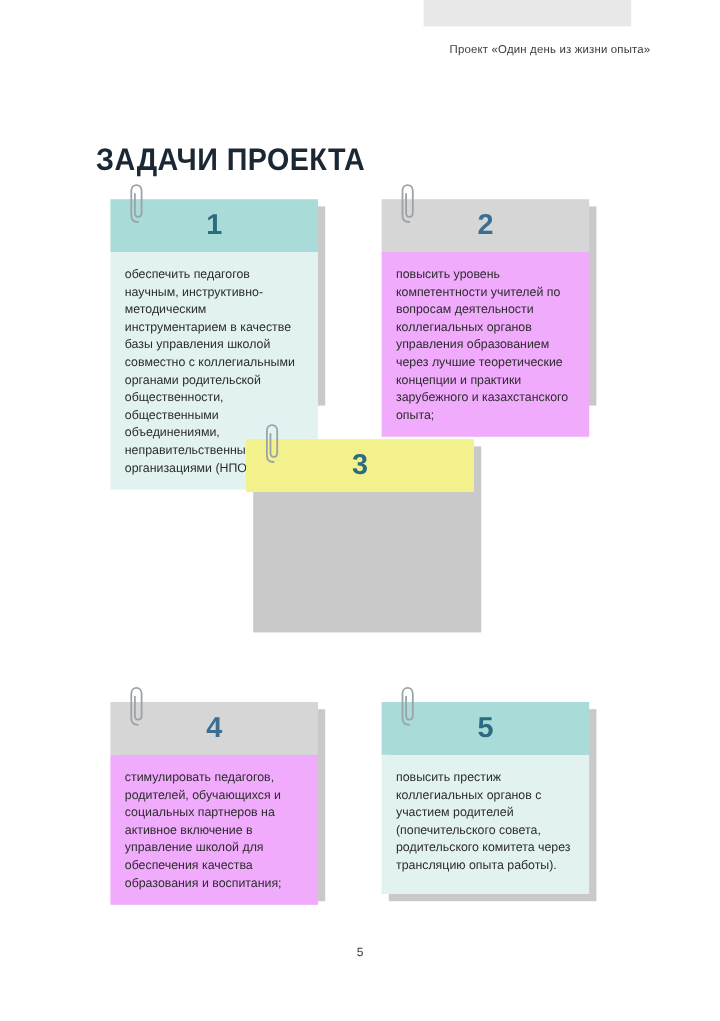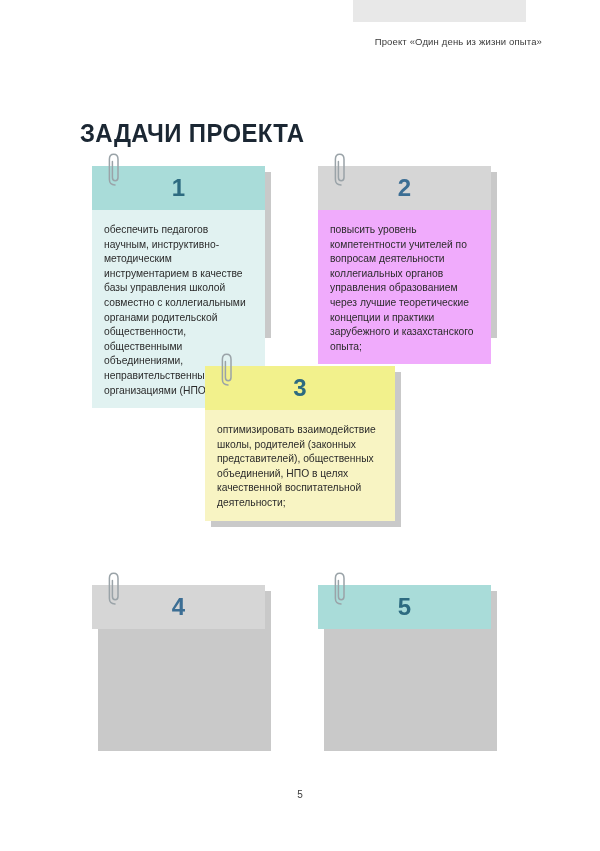--- a/index.html
+++ b/index.html
@@ -186,43 +186,46 @@
 
 <div class="card v-yellow" id="card-3">
   <div class="card-shadow"></div>
   <svg class="clip" viewBox="0 0 18 36">
     <path d="M9 33 C5.4 33 3.4 30.8 3.4 27.6 L3.4 7.2 C3.4 4.2 5.2 2.2 7.7 2.2 C10.2 2.2 12 4.2 12 7.2 L12 25.5 C12 27.4 10.9 28.7 9.2 28.7 C7.5 28.7 6.4 27.4 6.4 25.5 L6.4 9.5" fill="none" stroke="#9aa3a8" stroke-width="1.5" stroke-linecap="round"></path>
   </svg>
   <div class="card-inner">
     <div class="card-head">
       <span class="card-number">3</span>
     </div>
-    <div class="card-body">
-      <p>оптимизировать взаимодействие школы, родителей (законных представителей), общественных объединений, НПО в целях качественной воспитательной деятельности;</p>
-    </div>
   </div>
 </div>
 
 <div class="card v-gray" id="card-4">
   <div class="card-shadow"></div>
   <svg class="clip" viewBox="0 0 18 36">
     <path d="M9 33 C5.4 33 3.4 30.8 3.4 27.6 L3.4 7.2 C3.4 4.2 5.2 2.2 7.7 2.2 C10.2 2.2 12 4.2 12 7.2 L12 25.5 C12 27.4 10.9 28.7 9.2 28.7 C7.5 28.7 6.4 27.4 6.4 25.5 L6.4 9.5" fill="none" stroke="#9aa3a8" stroke-width="1.5" stroke-linecap="round"></path>
   </svg>
   <div class="card-inner">
     <div class="card-head">
       <span class="card-number">4</span>
     </div>
+    <div class="card-body">
+      <p>стимулировать педагогов, родителей, обучающихся и социальных партнеров на активное включение в управление школой для обеспечения качества образования и воспитания;</p>
+    </div>
   </div>
 </div>
 
 <div class="card v-teal" id="card-5">
   <div class="card-shadow"></div>
   <svg class="clip" viewBox="0 0 18 36">
     <path d="M9 33 C5.4 33 3.4 30.8 3.4 27.6 L3.4 7.2 C3.4 4.2 5.2 2.2 7.7 2.2 C10.2 2.2 12 4.2 12 7.2 L12 25.5 C12 27.4 10.9 28.7 9.2 28.7 C7.5 28.7 6.4 27.4 6.4 25.5 L6.4 9.5" fill="none" stroke="#9aa3a8" stroke-width="1.5" stroke-linecap="round"></path>
   </svg>
   <div class="card-inner">
     <div class="card-head">
       <span class="card-number">5</span>
     </div>
+    <div class="card-body">
+      <p>повысить престиж коллегиальных органов с участием родителей (попечительского совета, родительского комитета через трансляцию опыта работы).</p>
+    </div>
   </div>
 </div>
 
 <div class="page-number">5</div>
 
 </body></html>

